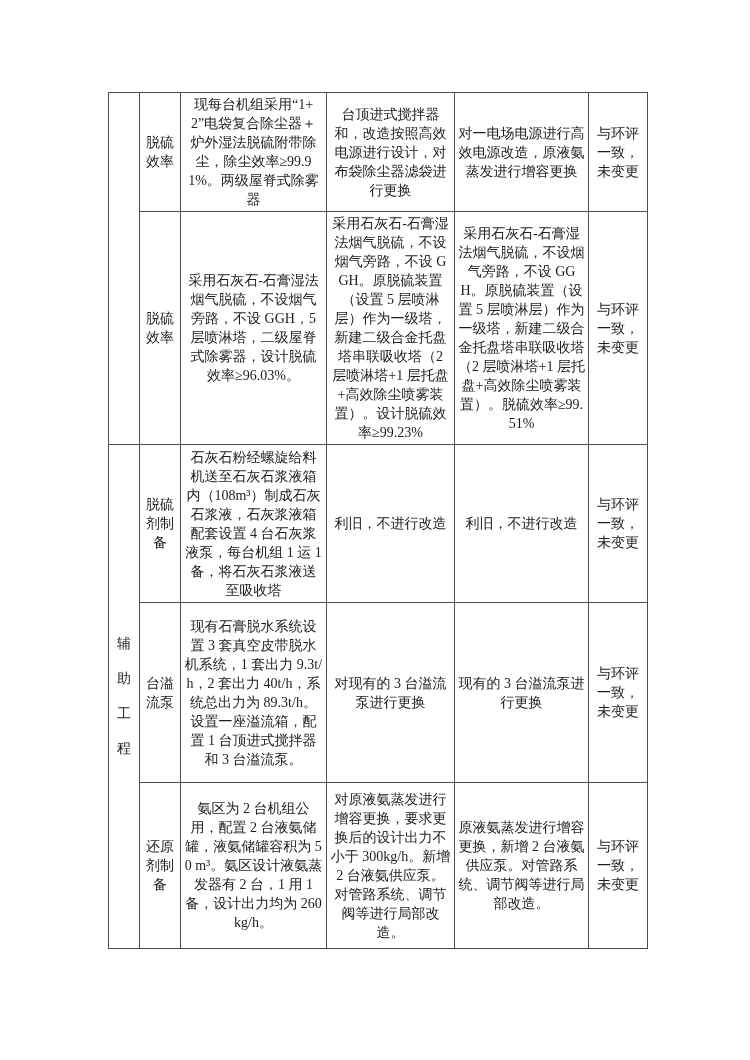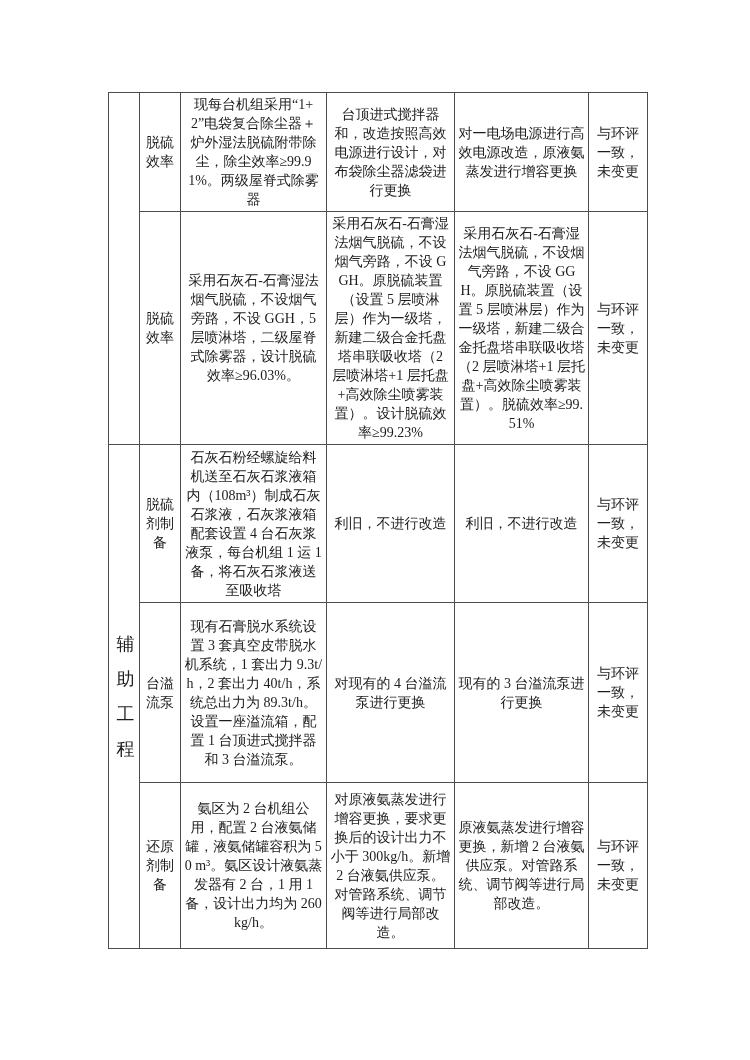--- a/index.html
+++ b/index.html
@@ -34,24 +34,25 @@
   }
   tr.row-1 { height: 118px; }
   tr.row-2 { height: 215px; }
   tr.row-3 { height: 158px; }
   tr.row-4 { height: 180px; }
   tr.row-5 { height: 166px; }
   td.group-cell { padding: 0; }
   .vertical-label {
     display: inline-block;
     width: 15px;
-    font-size: 18px;
+    font-size: 14px;
     line-height: 35px;
     word-break: break-all;
     white-space: normal;
+    font-family: Liberation Mono, monospace;
   }
   td.label-cell { padding: 2px 5px; }
 </style>
 </head>
 <body>
 
 <div class="page">
   <table class="doc-table">
     <colgroup>
       <col style="width:31px">
@@ -83,21 +84,21 @@
         </td>
         <td class="label-cell"><span>脱硫剂制备</span></td>
         <td><span>石灰石粉经螺旋给料机送至石灰石浆液箱内（108m³）制成石灰石浆液，石灰浆液箱配套设置 4 台石灰浆液泵，每台机组 1 运 1 备，将石灰石浆液送至吸收塔</span></td>
         <td><span>利旧，不进行改造</span></td>
         <td><span>利旧，不进行改造</span></td>
         <td><span>与环评一致，未变更</span></td>
       </tr>
       <tr class="row-4">
         <td class="label-cell"><span>台溢流泵</span></td>
         <td><span>现有石膏脱水系统设置 3 套真空皮带脱水机系统，1 套出力 9.3t/h，2 套出力 40t/h，系统总出力为 89.3t/h。设置一座溢流箱，配置 1 台顶进式搅拌器和 3 台溢流泵。</span></td>
-        <td><span>对现有的 4 台溢流泵进行更换</span></td>
+        <td><span>对现有的 3 台溢流泵进行更换</span></td>
         <td><span>现有的 3 台溢流泵进行更换</span></td>
         <td><span>与环评一致，未变更</span></td>
       </tr>
       <tr class="row-5">
         <td class="label-cell"><span>还原剂制备</span></td>
         <td><span>氨区为 2 台机组公用，配置 2 台液氨储罐，液氨储罐容积为 50 m³。氨区设计液氨蒸发器有 2 台，1 用 1 备，设计出力均为 260kg/h。</span></td>
         <td><span>对原液氨蒸发进行增容更换，要求更换后的设计出力不小于 300kg/h。新增 2 台液氨供应泵。对管路系统、调节阀等进行局部改造。</span></td>
         <td><span>原液氨蒸发进行增容更换，新增 2 台液氨供应泵。对管路系统、调节阀等进行局部改造。</span></td>
         <td><span>与环评一致，未变更</span></td>
       </tr>

